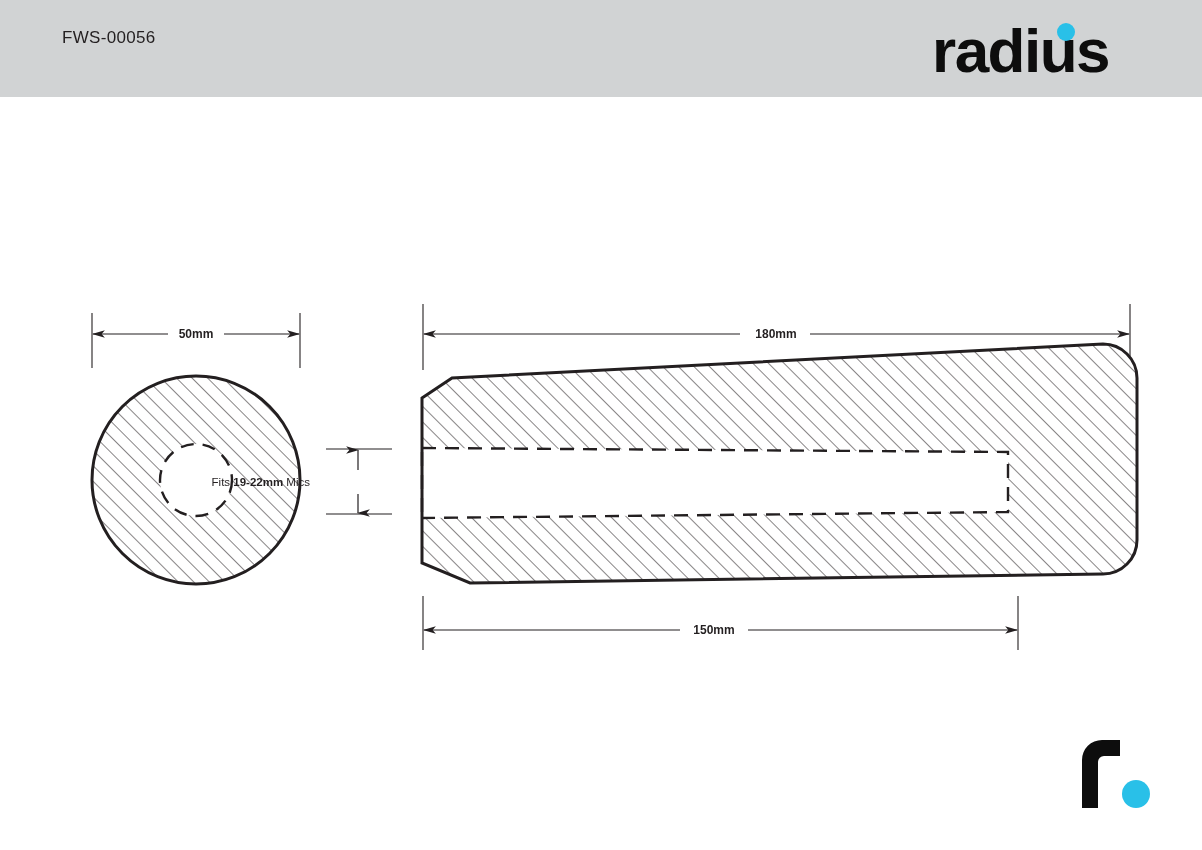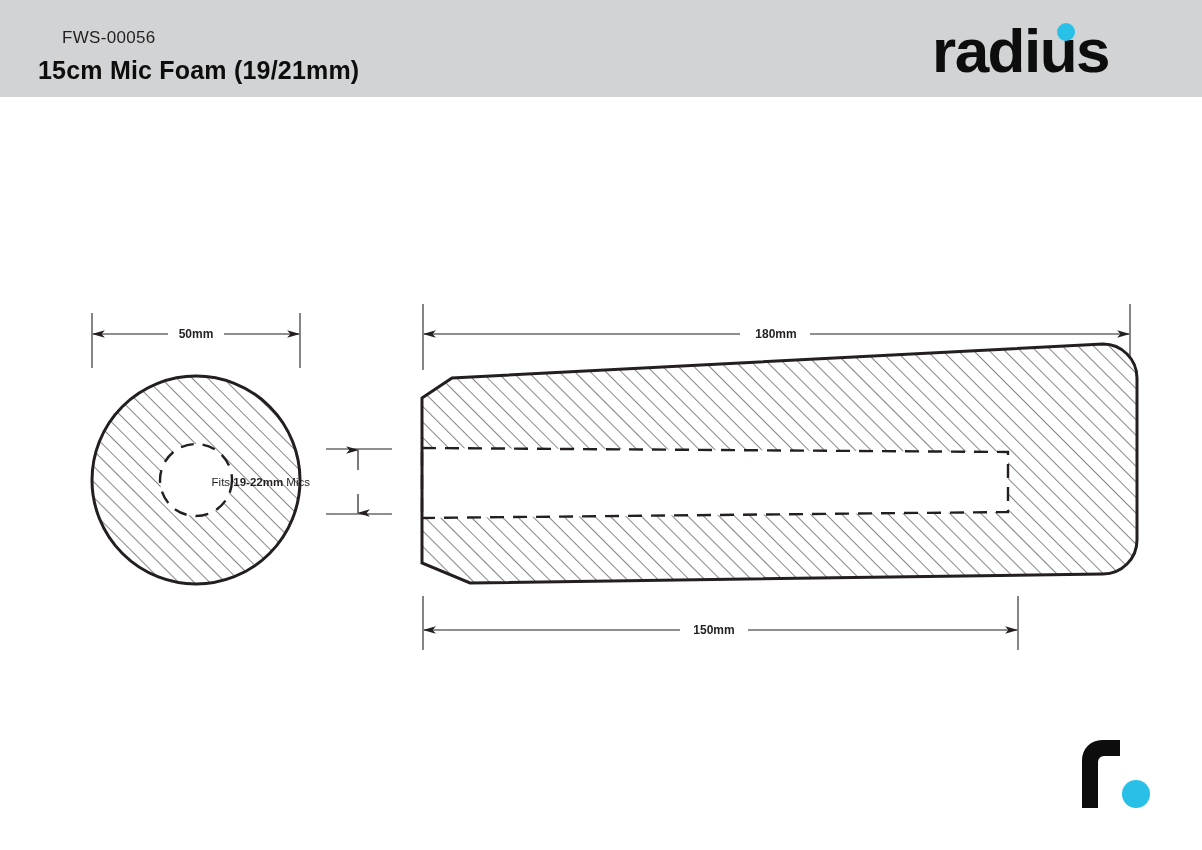--- a/index.html
+++ b/index.html
@@ -79,21 +79,20 @@
     font-size: 11.5px;
     font-weight: 400;
     fill: #231f20;
   }
 </style>
 </head>
 <body>
 
 <div id="header-bar">
   <div id="part-number">FWS-00056</div>
-  <div id="part-title">15cm Mic Foam (19/21mm)</div>
 
   <svg id="brand-logo" viewBox="0 0 230 70" xmlns="http://www.w3.org/2000/svg">
     <text x="0" y="54" font-family="Liberation Sans, sans-serif" font-size="62" font-weight="700" letter-spacing="-1.5" fill="#0d0d0d">radius</text>
     <circle cx="134" cy="14" r="9" fill="#29c0e8"></circle>
   </svg>
 </div>
 
 <svg id="footer-logo" viewBox="0 0 86 80" xmlns="http://www.w3.org/2000/svg">
   <path d="M8 74 L8 26 A20 20 0 0 1 28 6 L46 6 L46 22 L30 22 A6 6 0 0 0 24 28 L24 74 Z" fill="#0d0d0d"></path>
   <circle cx="62" cy="60" r="14" fill="#29c0e8"></circle>

